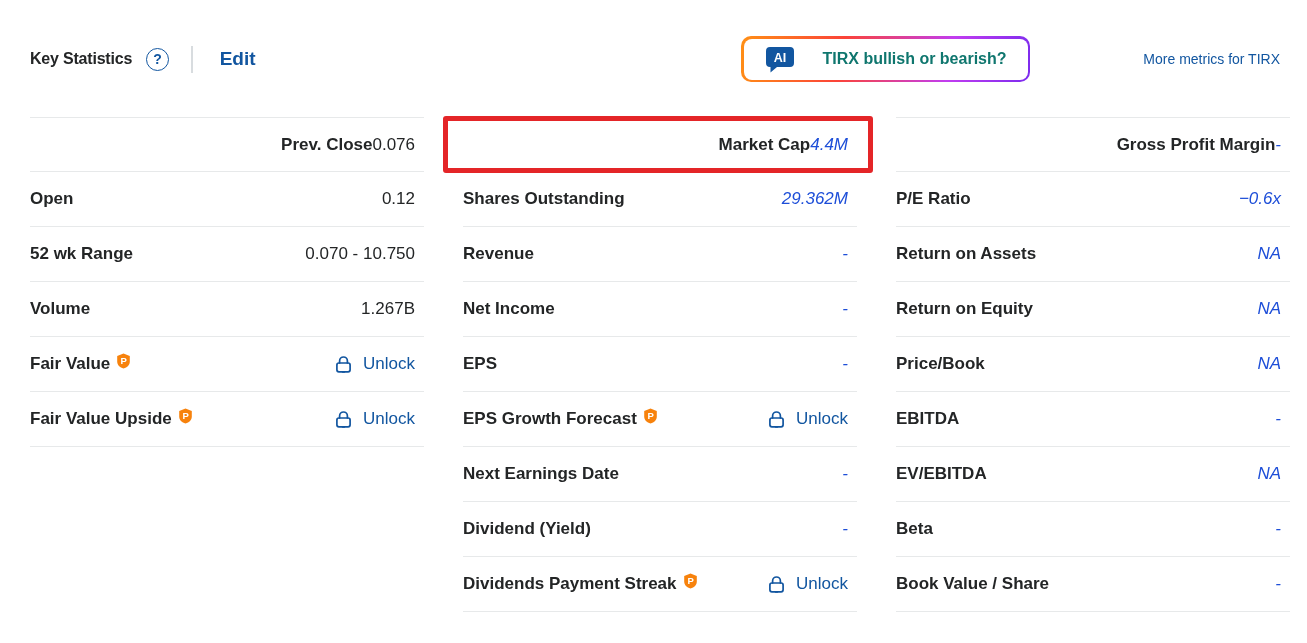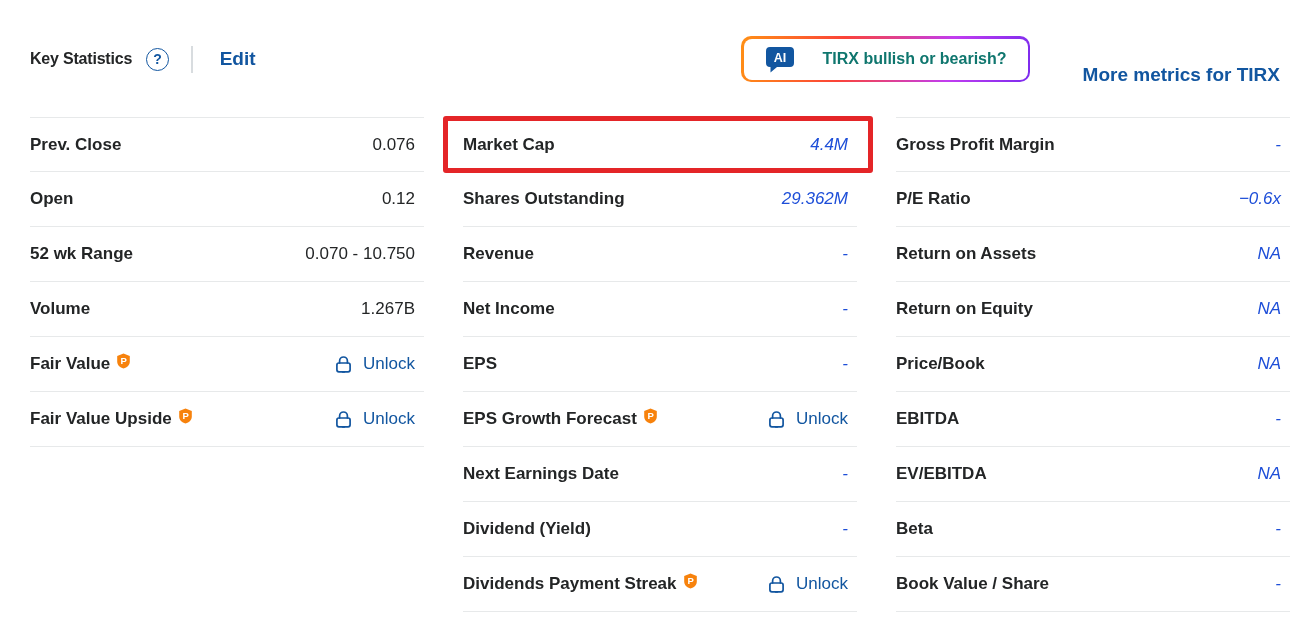--- a/index.html
+++ b/index.html
@@ -18,29 +18,29 @@
                align-items:center; justify-content:center; margin-left:14px; cursor:pointer; }
   .vdivider { width:1.5px; height:27px; background:#d8dcdf; margin:0 27px 0 22px; }
   .edit-link { color:#1256a0; font-size:19px; font-weight:700; cursor:pointer; }
 
   .ai-btn-wrap { position:absolute; left:711px; top:0; padding:2.5px; border-radius:10px;
                  background:linear-gradient(100deg,#ff9015 0%,#fb4338 35%,#c13df0 72%,#7c2bee 100%); }
   .ai-btn { background:#ffffff; border-radius:8px; height:41px; display:flex;
             align-items:center; gap:28px; padding:0 21px; cursor:pointer; }
   .ai-btn-label { color:#0f766e; font-size:16px; font-weight:700; white-space:nowrap; }
 
-  .more-metrics { position:absolute; right:0; top:16px; height:46px; display:flex;
-                  align-items:center; color:#1256a0; font-size:19px; font-weight:700; cursor:pointer; }
+  .more-metrics { position:absolute; right:0; top:0; height:46px; display:flex;
+                  align-items:center; color:#1256a0; font-size:14px; font-weight:400; cursor:pointer; }
 
   
   .grid { position:absolute; left:30px; top:117px; display:flex; gap:39px; }
   .col { width:394px; }
   .row { height:55px; display:flex; align-items:center; justify-content:space-between;
          border-bottom:1px solid #e7e9ea; padding-right:9px; position:relative; }
-  .col .row:first-child { border-top:1px solid #e7e9ea; }
+  .col .row:first-child { border-top:1px solid #e7e9ea;justify-content:flex-end; }
 
   .label { font-size:17px; font-weight:700; color:#232526; display:flex;
            align-items:flex-start; gap:6px; white-space:nowrap; }
   .pro-badge { margin-top:-1px; }
 
   .val { font-size:17px; white-space:nowrap; }
   .val.dark { color:#232526; }
   .val.blue { color:#1d4ed8;font-style:italic; }
   .val-secondary { margin-left:5px; border-bottom:3px dashed #4d7fbe; padding-bottom:2px; cursor:pointer; }
 

